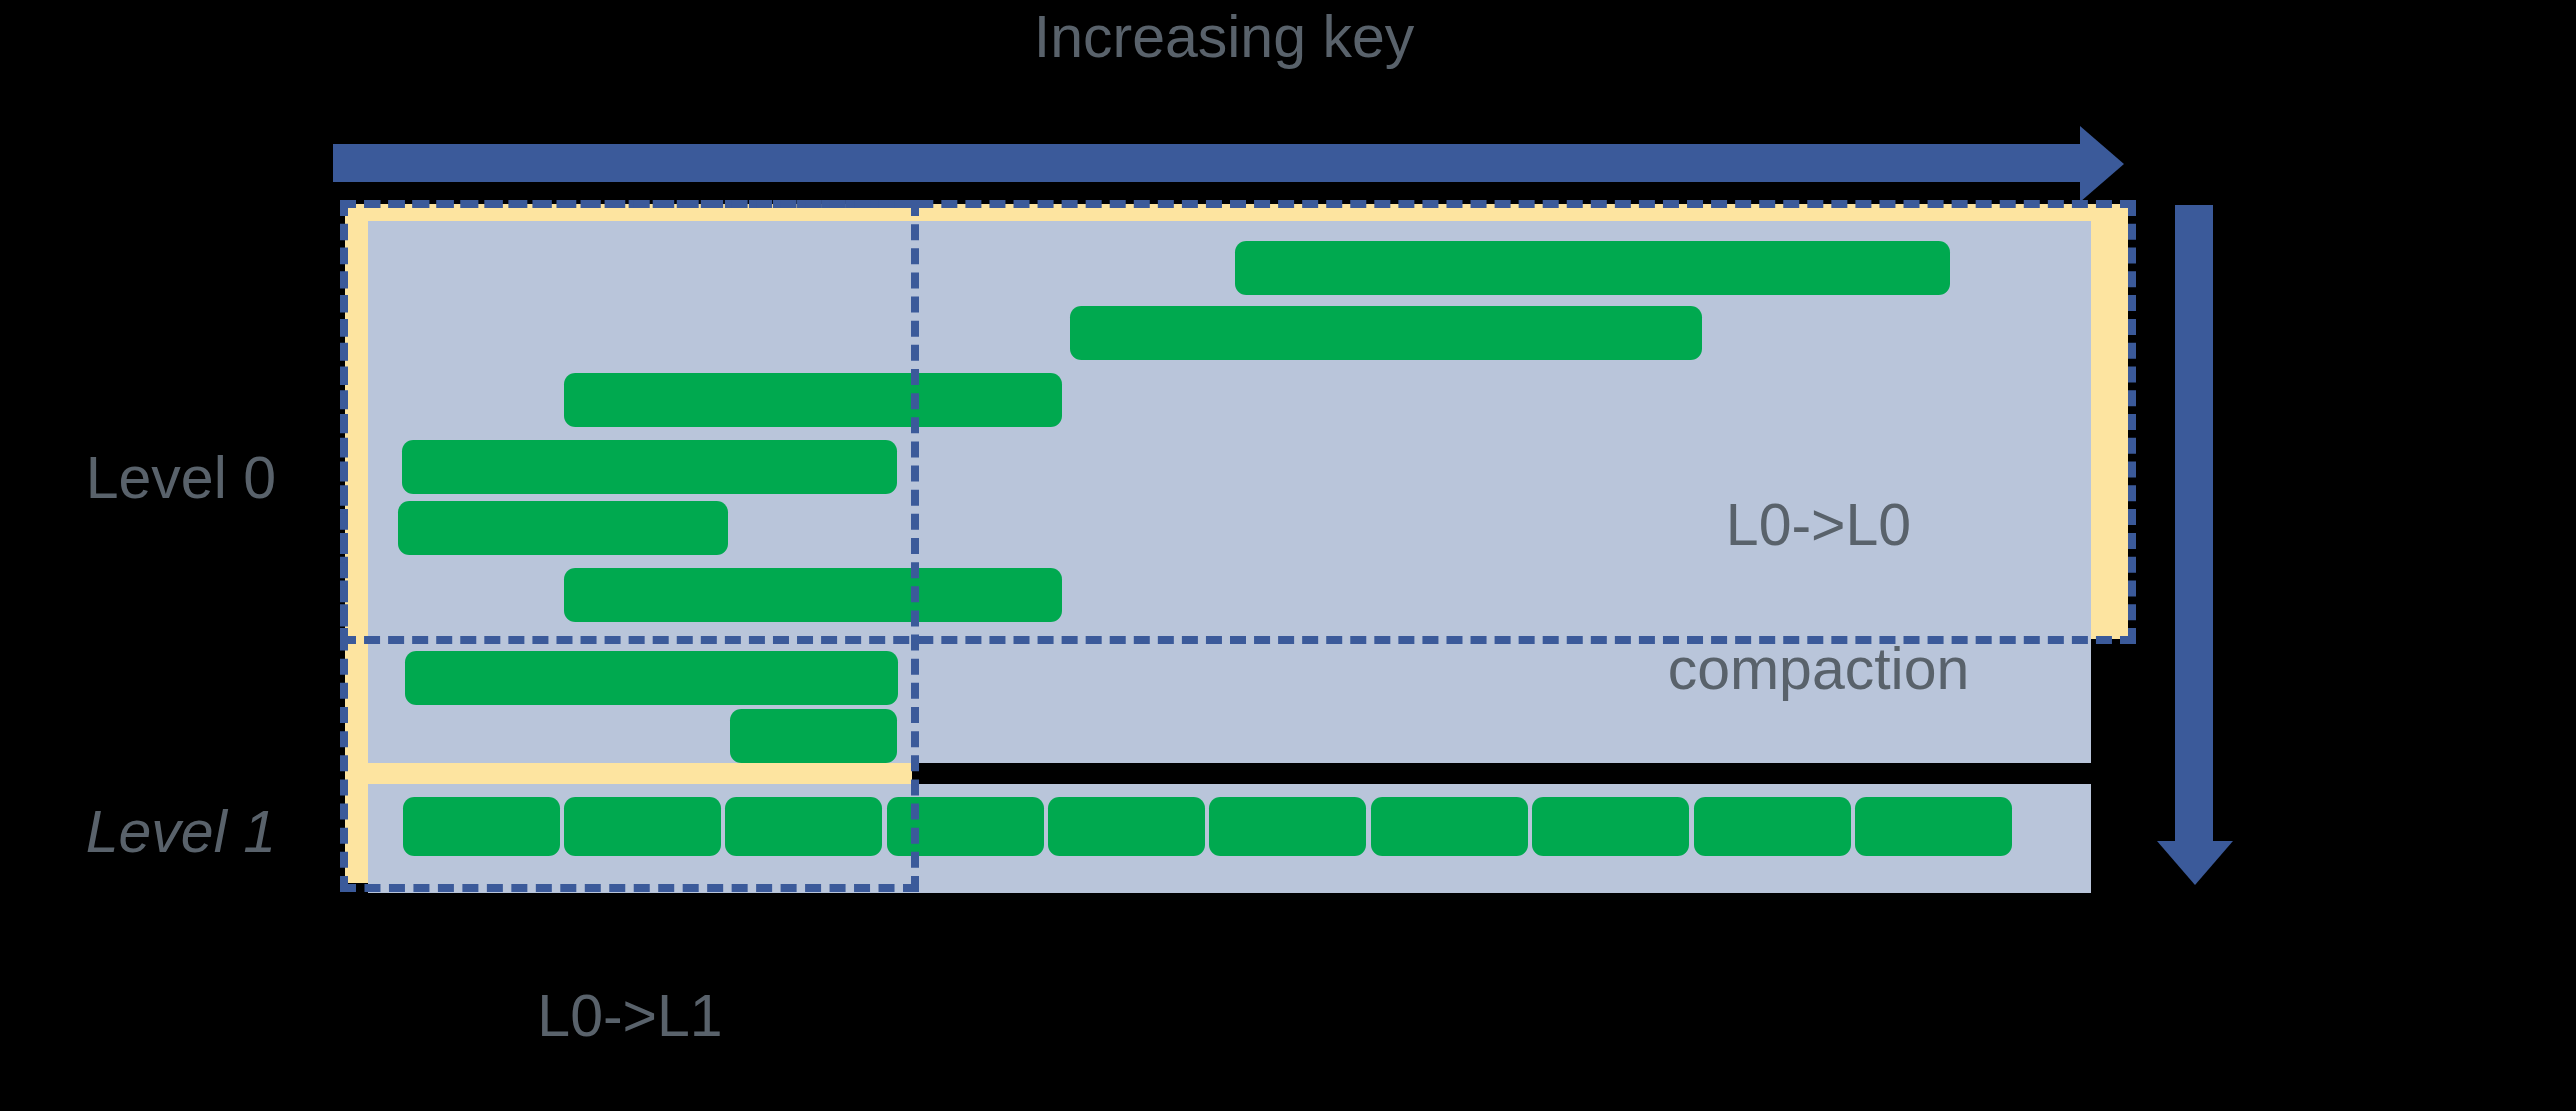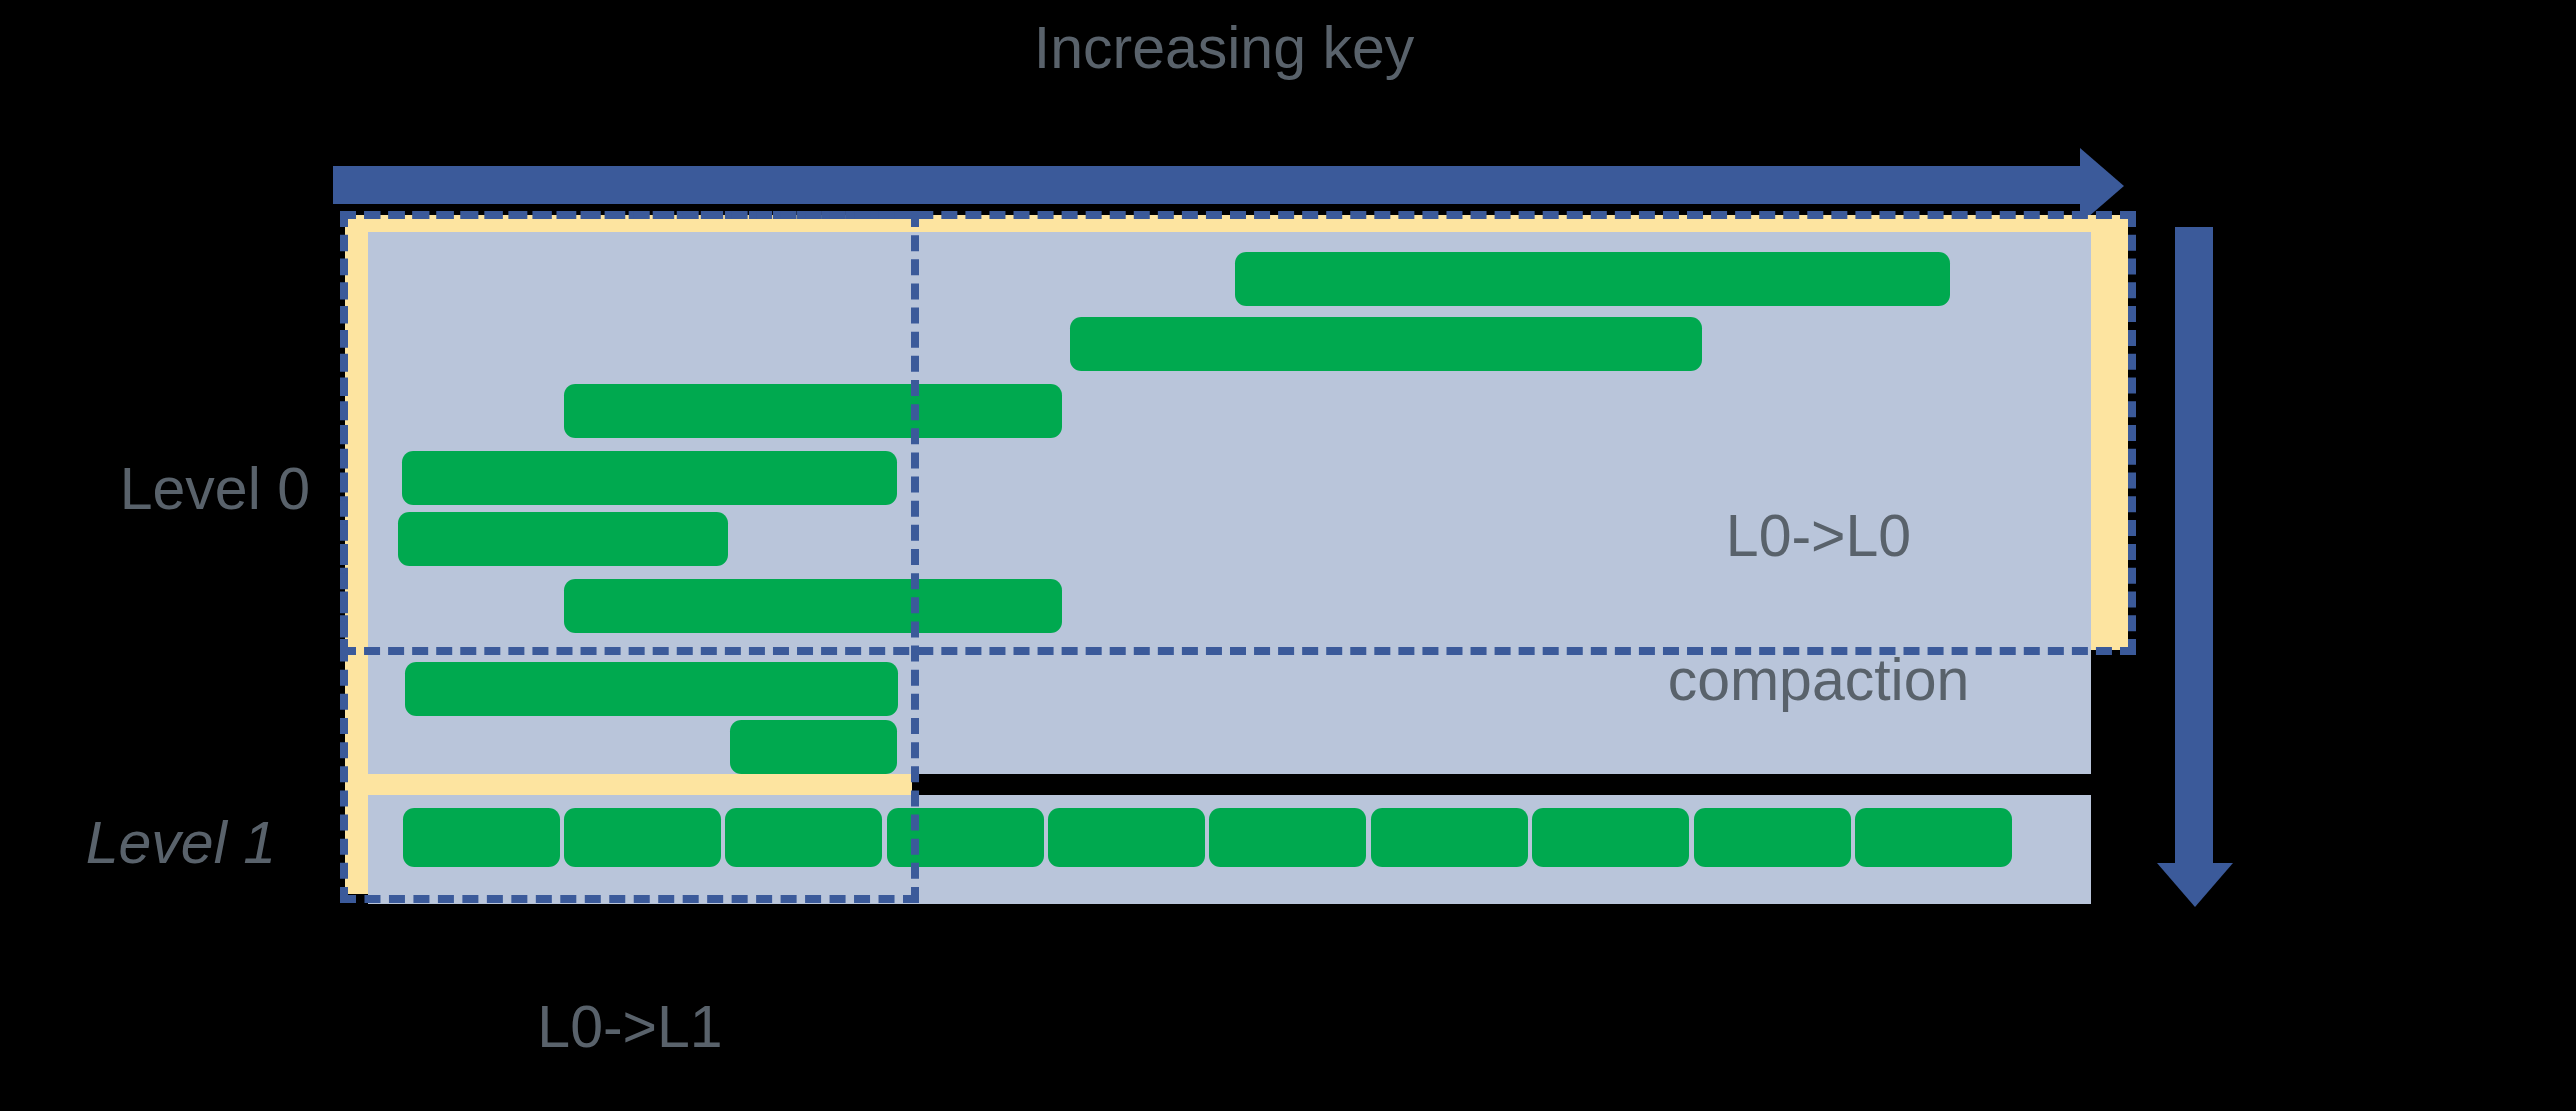--- a/index.html
+++ b/index.html
@@ -3,21 +3,21 @@
 <meta charset="utf-8">
 <style>
   html,body{margin:0;padding:0;background:#000;}
   #stage{
     position:relative;
     width:2576px;height:1111px;
     background:#000;
     font-family:"Liberation Sans", sans-serif;
     overflow:hidden;
   }
-  .abs{position:absolute;margin-top:11px;}
+  .abs{position:absolute;}
 
   
   .lbl{
     color:#59626b;
     font-size:59px;
     line-height:1.06;
     letter-spacing:0px;
     white-space:pre;
     text-align:center;
   }
@@ -83,21 +83,21 @@
     <div class="abs arrow-h-shaft" style="left: 0px; top: 18.4px; width: 1747px; height: 38px; background: rgb(59, 90, 154);"></div>
     <div class="abs arrow-h-head" style="left:1747px;top:0px;"></div>
   </div>
 
   <div class="abs" style="left:2157px;top:205px;width:75px;height:679px;">
     <div class="abs arrow-v-shaft" style="left: 18.4px; top: 0px; width: 38px; height: 636px; background: rgb(59, 90, 154);"></div>
     <div class="abs arrow-v-head" style="left:0px;top:636px;"></div>
   </div>
 
 
-  <div class="abs lbl lbl-left" style="left: 0px; top: 447px; width: 276px; color: rgb(89, 98, 107); padding-left: 34px;">Level 0</div>
+  <div class="abs lbl lbl-left" style="left: 0px; top: 447px; width: 276px; color: rgb(89, 98, 107);">Level 0</div>
 
   <div class="abs lbl lbl-left" style="left: 0px; top: 801px; width: 276px; color: rgb(89, 98, 107); font-style: italic;">Level 1</div>
 
   <div class="abs yellow" style="left: 345px; top: 204px; width: 1783px; height: 435px; background: rgb(253, 228, 160);"></div>
 
   <div class="abs yellow" style="left: 345px; top: 204px; width: 566px; height: 679px; background: rgb(253, 228, 160);"></div>
 
   <div class="abs panel-gray" style="left: 368px; top: 221px; width: 1723px; height: 672px; background: rgb(185, 197, 218);"></div>
 
   <div class="abs black-gap" style="left:912px;top:763px;width:1179px;height:21px;"></div>

